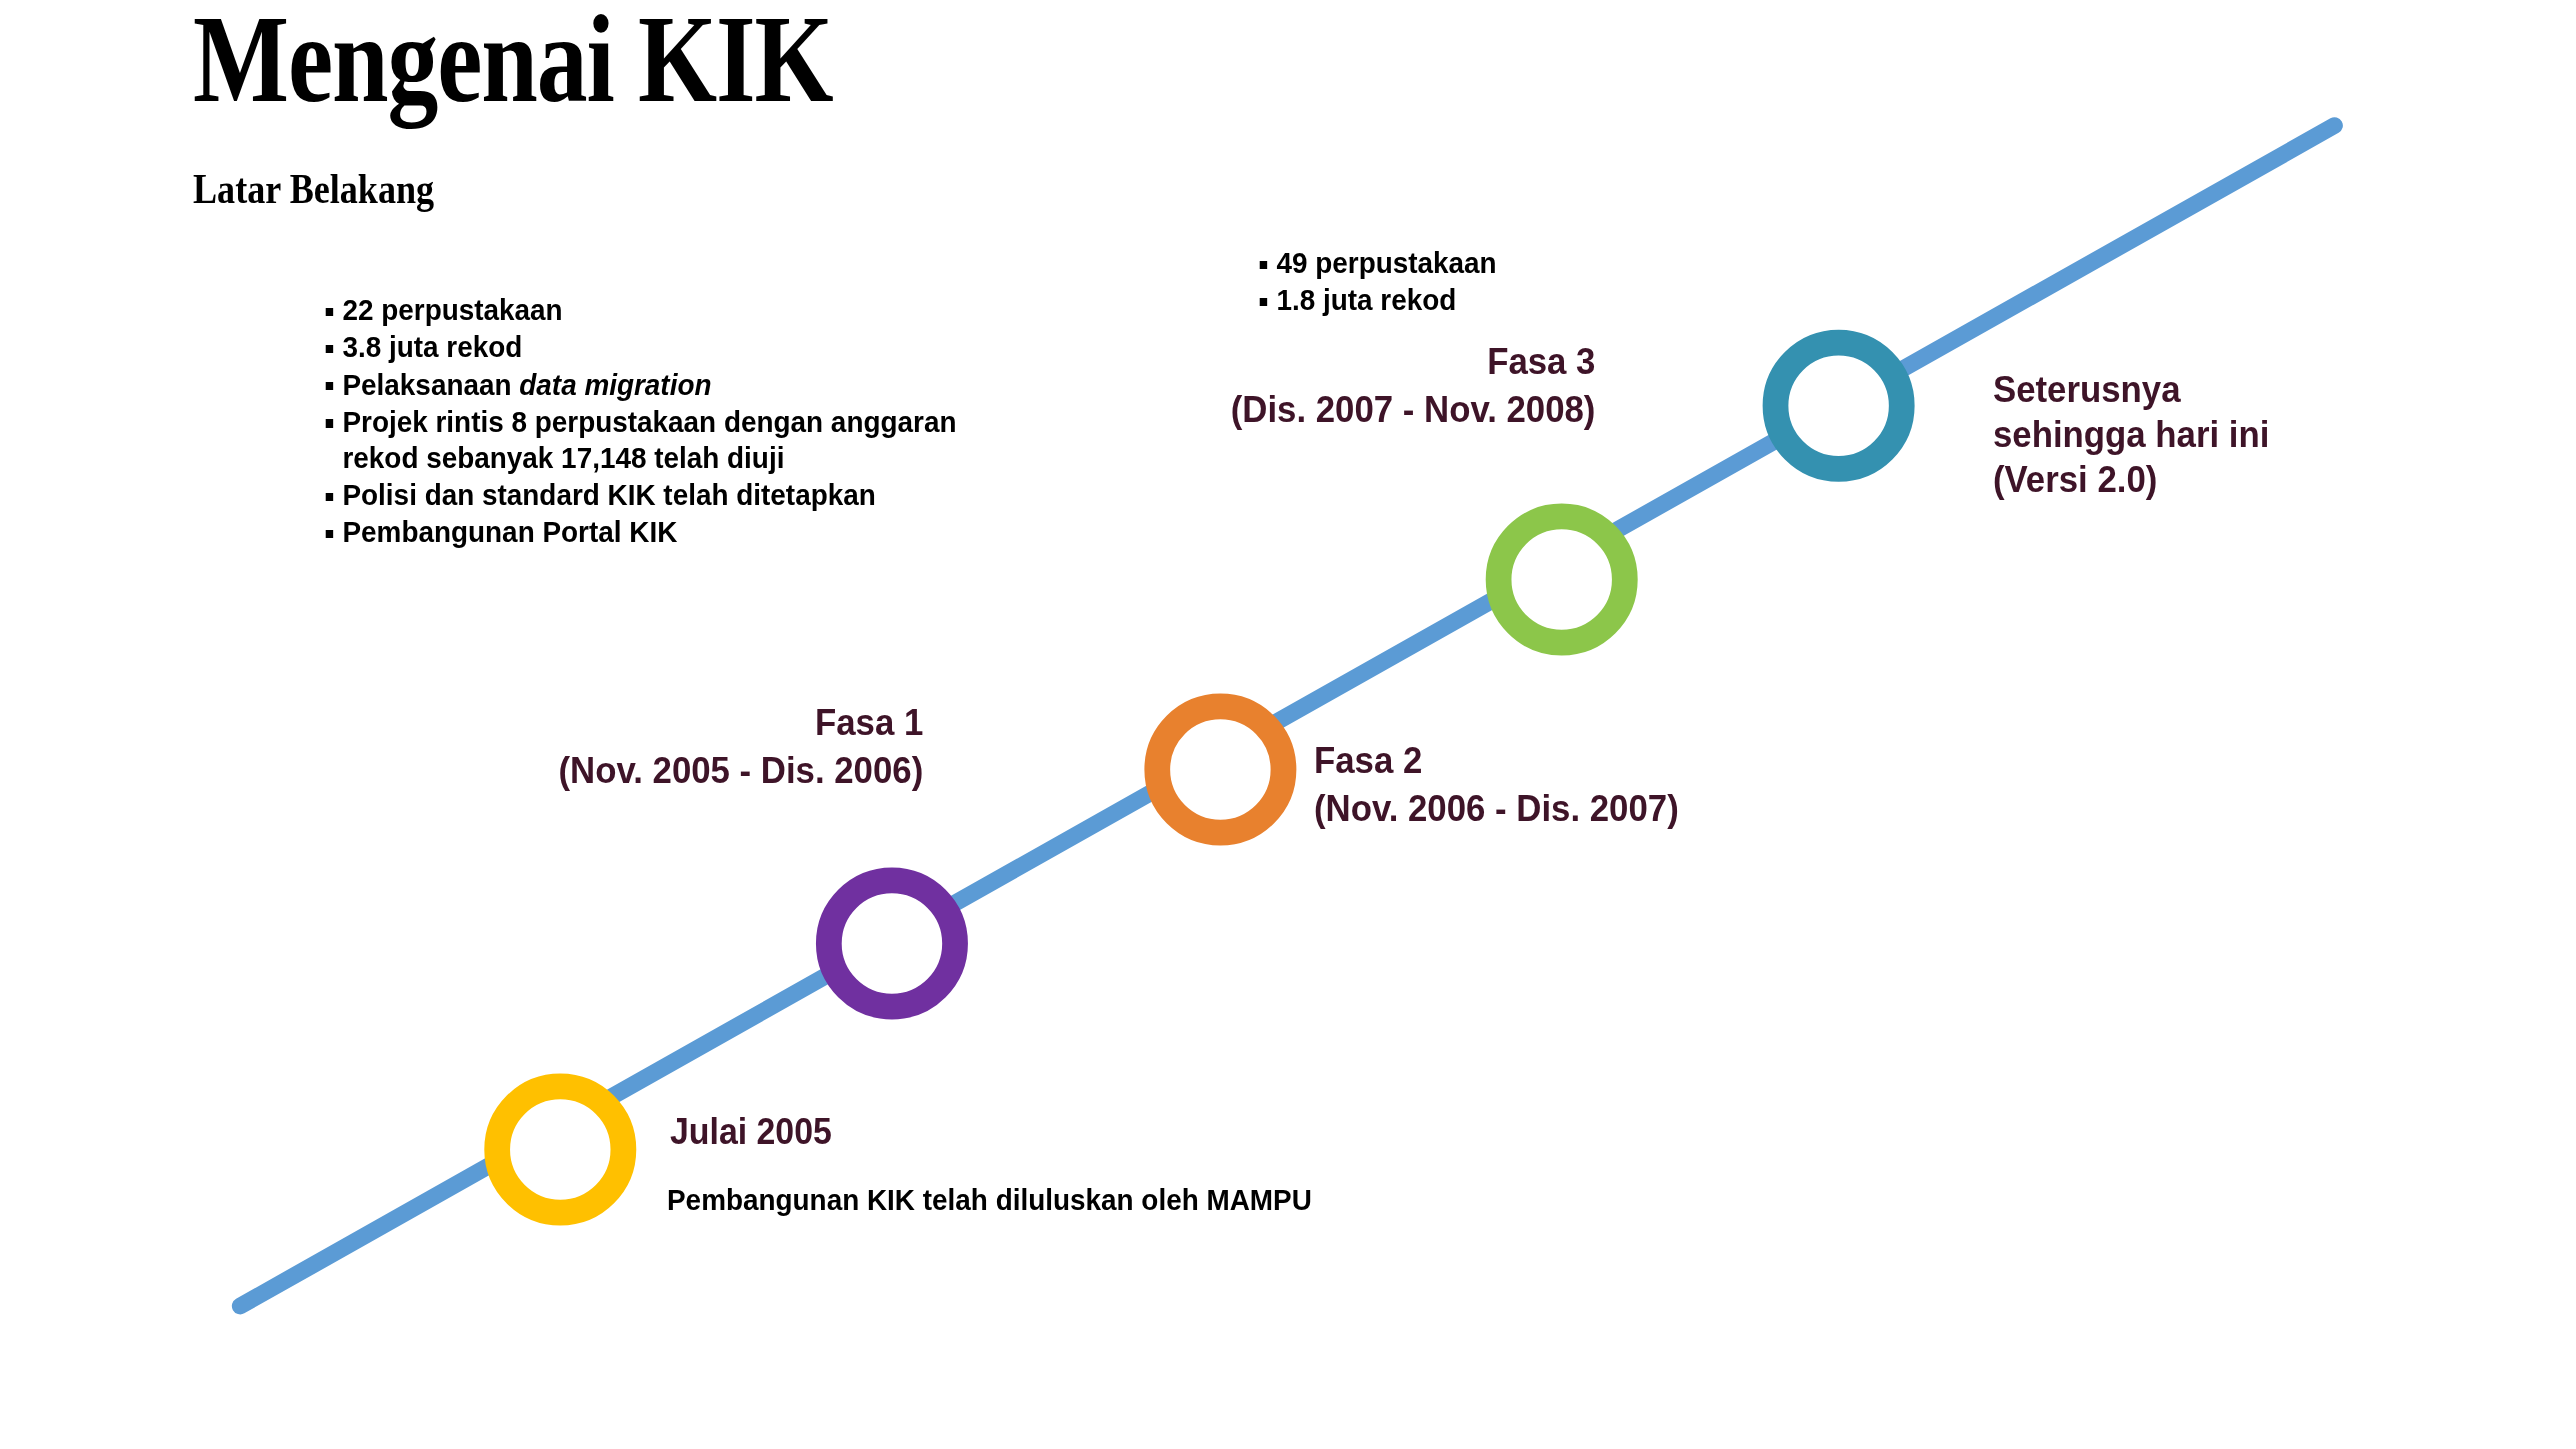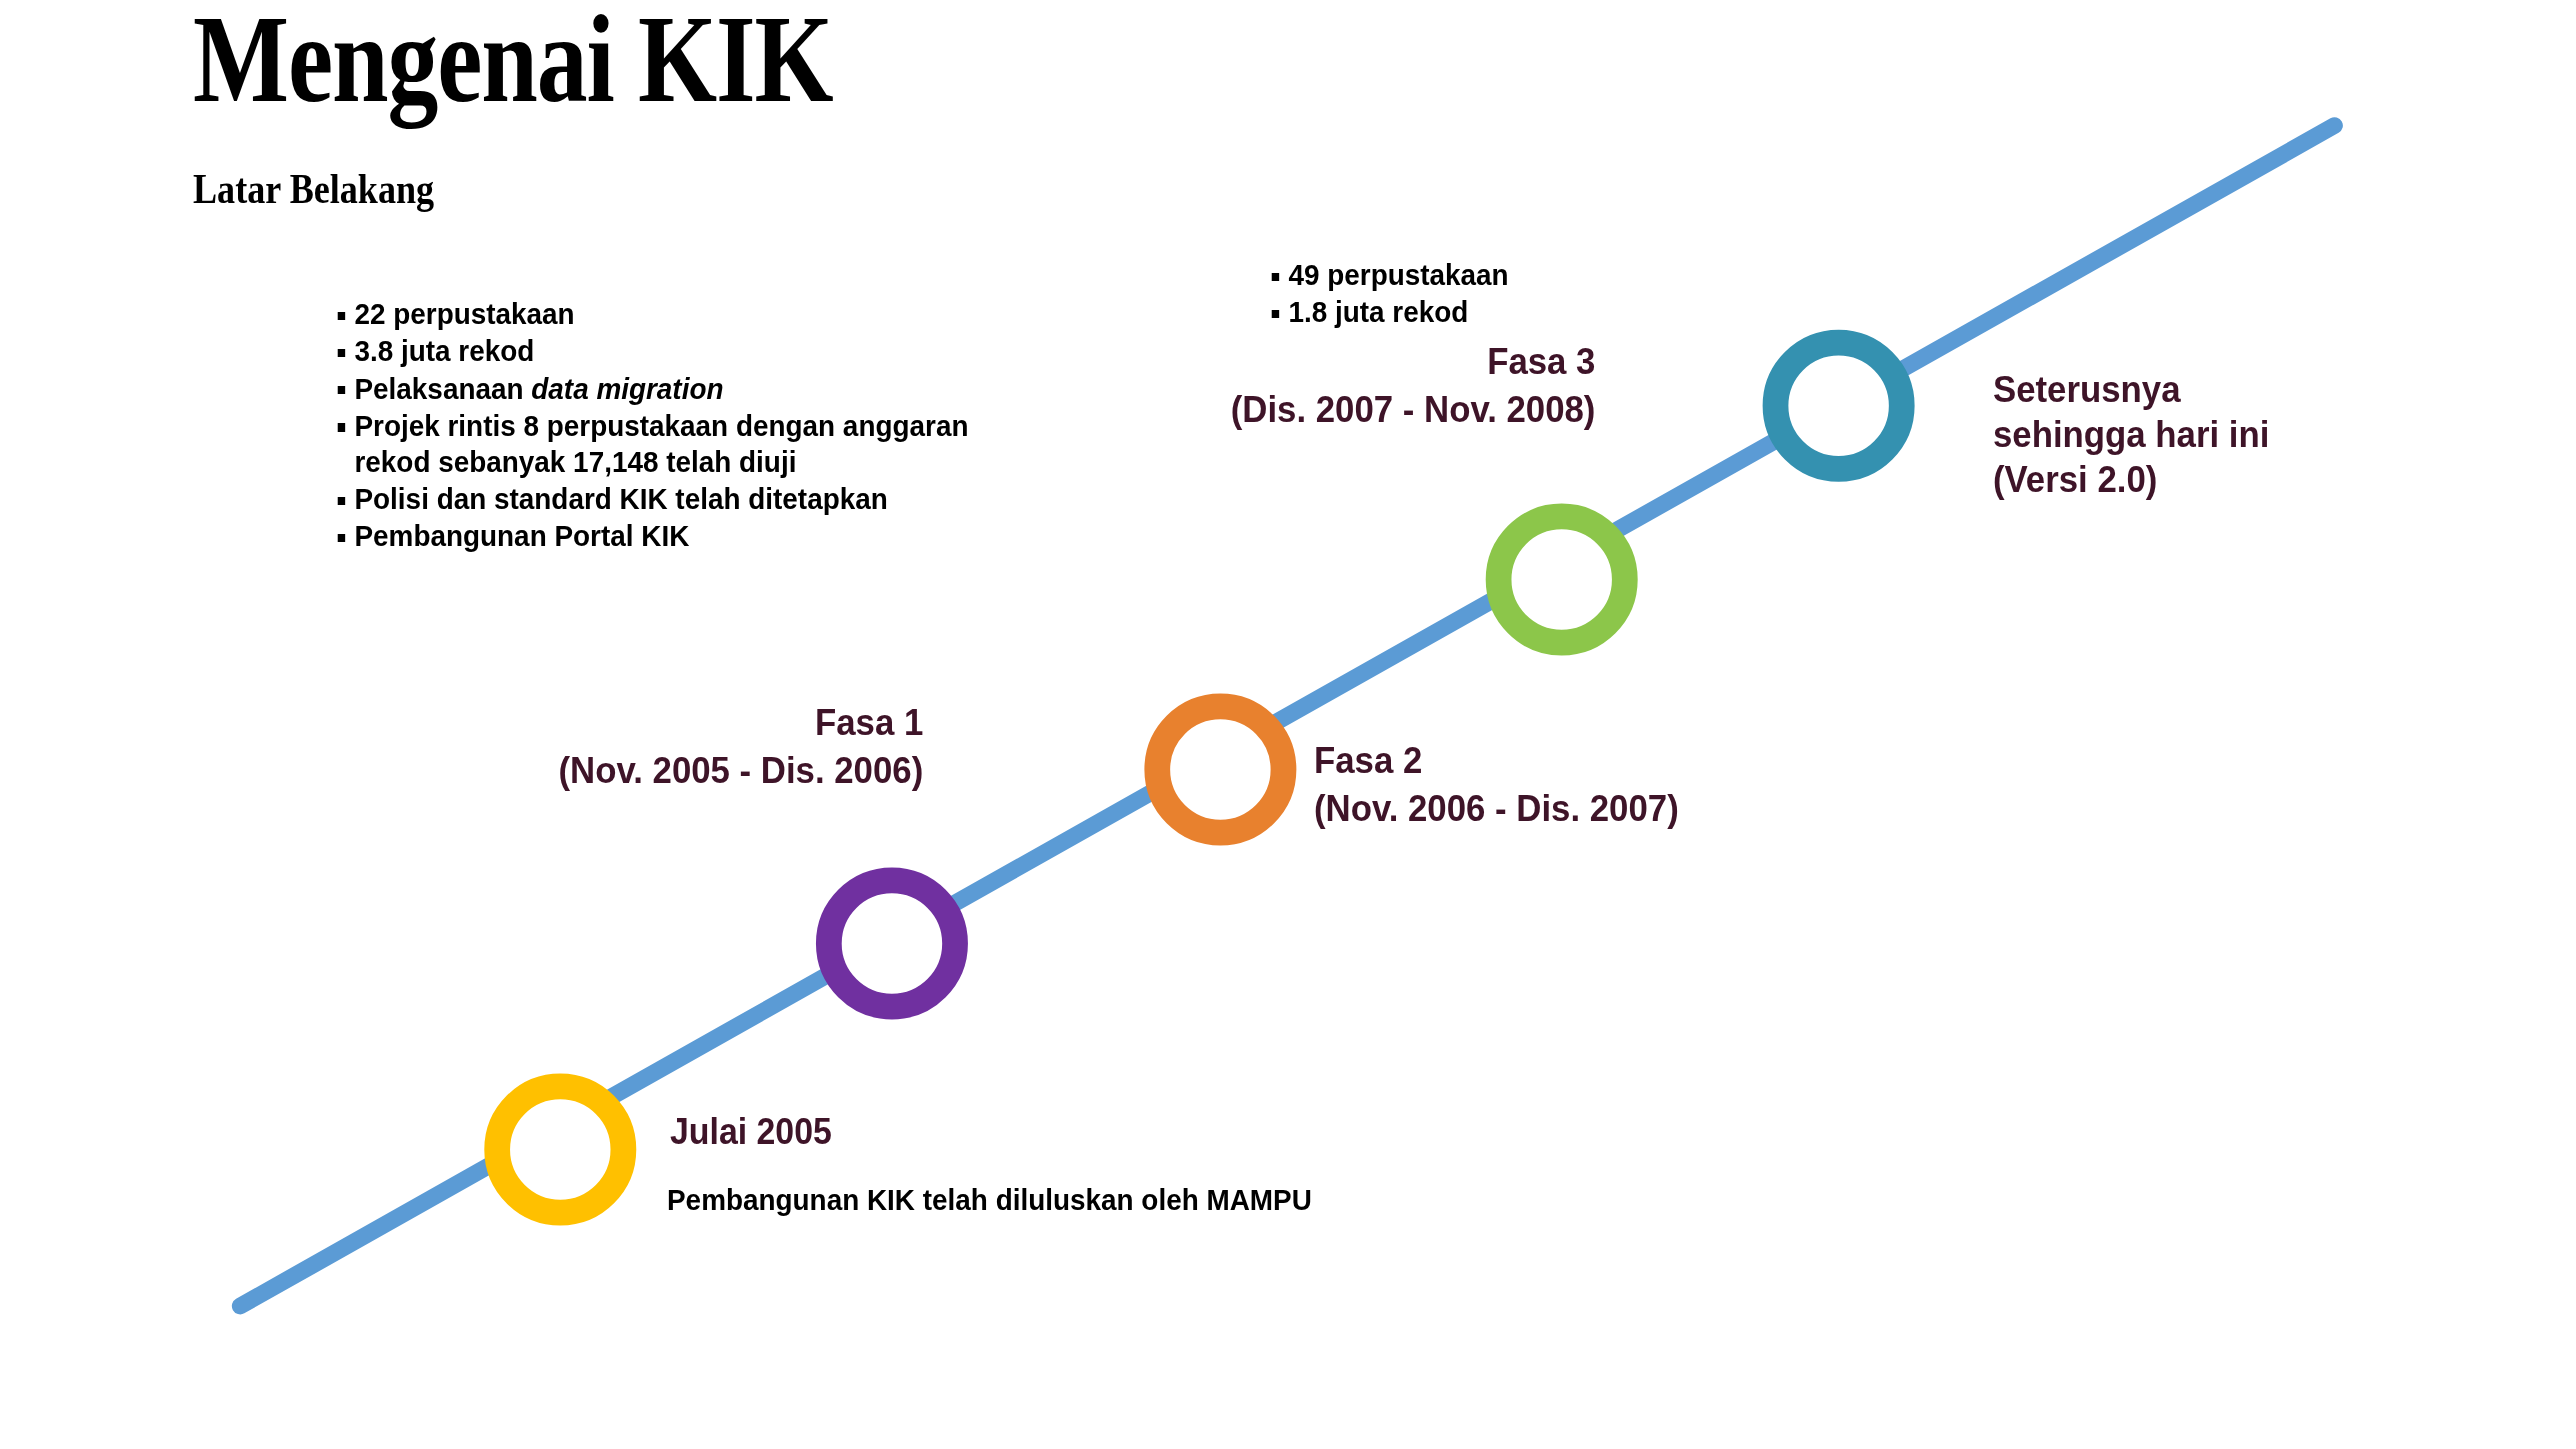--- a/index.html
+++ b/index.html
@@ -10,39 +10,39 @@
   #timeline-svg{position:absolute;left:0;top:0;width:2576px;height:1449px;}
 
   .title{position:absolute;left:193px;top:-5.2px;font-family:"Liberation Serif",serif;
          font-weight:700;font-size:124px;letter-spacing:-1.3px;color:#000;
          transform:scaleX(0.82);transform-origin:left top;white-space:nowrap;line-height:1.05;}
   .subtitle{position:absolute;left:193px;top:164px;font-family:"Liberation Serif",serif;
             font-weight:700;font-size:43px;color:#000;transform:scaleX(0.84);
             transform-origin:left top;white-space:nowrap;}
 
   .txtblock{position:absolute;color:#000;}
-  ul.blist{list-style:none;margin:12px;padding:0;}
+  ul.blist{list-style:none;margin:0;padding:0;}
   ul.blist > li{position:relative;padding-left:22px;margin:0 0 1.3px 0;
      font-size:30px;line-height:1.20;font-weight:600;color:#000;
      transform:scaleX(0.93);transform-origin:left top;}
   ul.blist > li::before{content:"";position:absolute;left:3.9px;top:15.5px;
      width:8.4px;height:8.4px;background:#000;}
   .ital{font-style:italic;}
   .big197{font-size:41px;font-weight:700;}
 
   .phase-label{position:absolute;color:#3E1428;font-weight:700;white-space:nowrap;
        transform:scaleX(0.94);transform-origin:left top;}
 
   .p1{left:457px;top:699px;font-size:37px;line-height:1.30;text-align:right;width:496px;}
   .p2{left:1314px;top:737px;font-size:37px;line-height:1.30;}
   .p3{left:1117px;top:338px;font-size:37px;line-height:1.30;text-align:right;width:509px;}
   .p5{left:1993px;top:367px;font-size:37px;line-height:1.22;width:335px;white-space:normal;}
   .pj{left:670px;top:1111px;font-size:36px;}
 
-  .b1{left:322px;top:284px;width:721px;}
+  .b1{left:322px;top:292px;width:721px;}
   .b3{left:1256px;top:245px;width:399px;}
   .b2{left:1320px;top:860px;width:580px;}
   .b5{left:1874px;top:560px;width:470px;}
   .bj{left:667px;top:1182px;width:773px;font-size:30px;line-height:1.22;
       font-weight:600;transform:scaleX(0.93);transform-origin:left top;}
 </style>
 </head>
 <body>
 
 <div id="stage">

